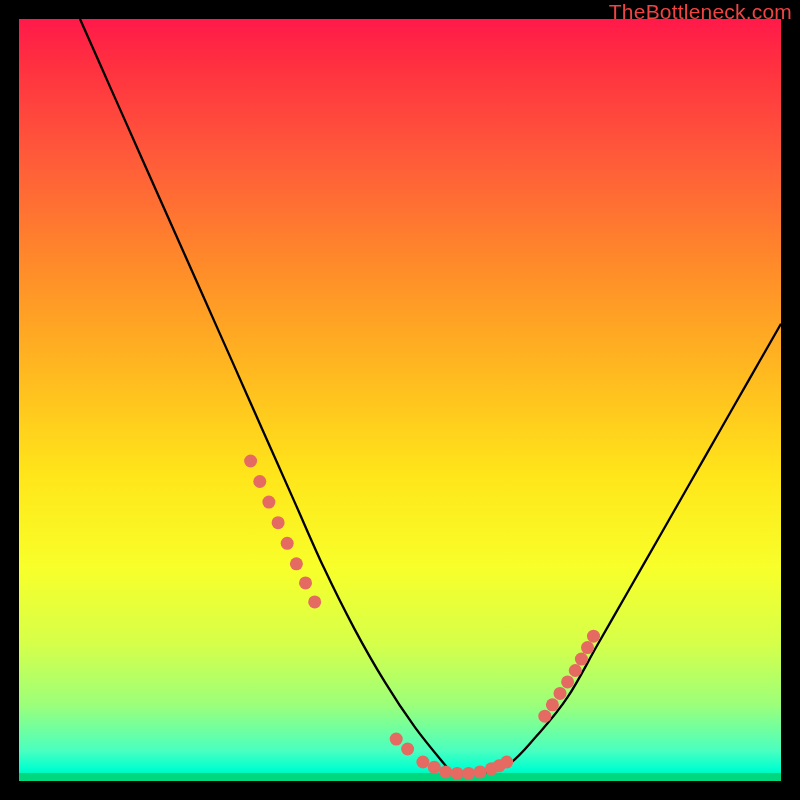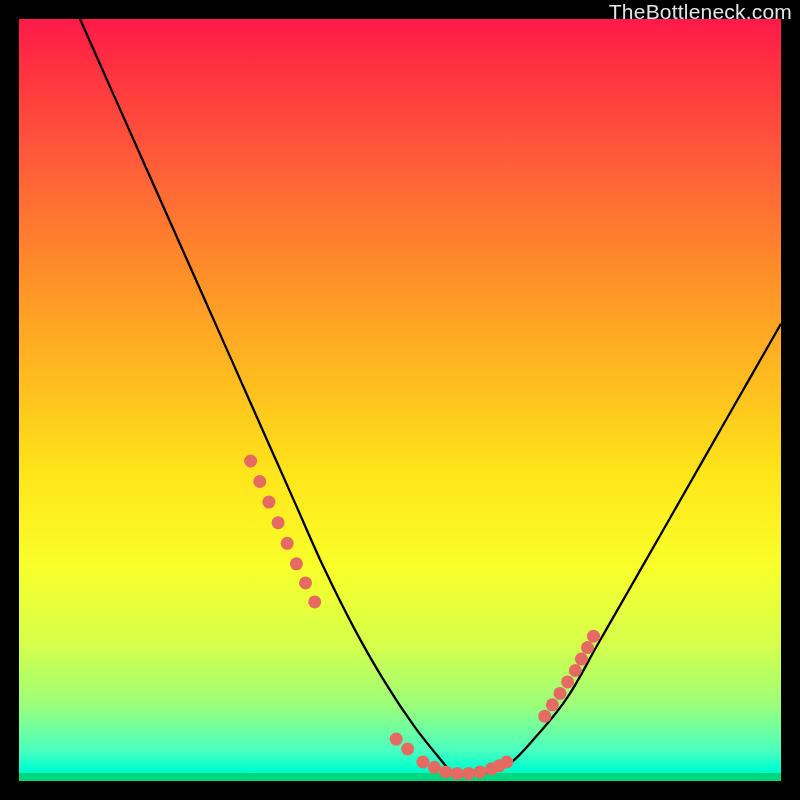--- a/index.html
+++ b/index.html
@@ -28,21 +28,21 @@
       #d6ff4a 82%,
       #9cff7a 90%,
       #4affc0 96%,
       #00ffd0 98.5%,
       #00e890 100%);
   }
   .watermark {
     position: absolute;
     top: 0px;
     right: 8px;
-    color: #e5e5e5;
+    color: #ef4444;
     font-size: 21px;
     font-weight: 500;
     letter-spacing: 0.2px;
   }
   svg.plot {
     position: absolute;
     left: 0;
     top: 0;
     width: 762px;
     height: 762px;

